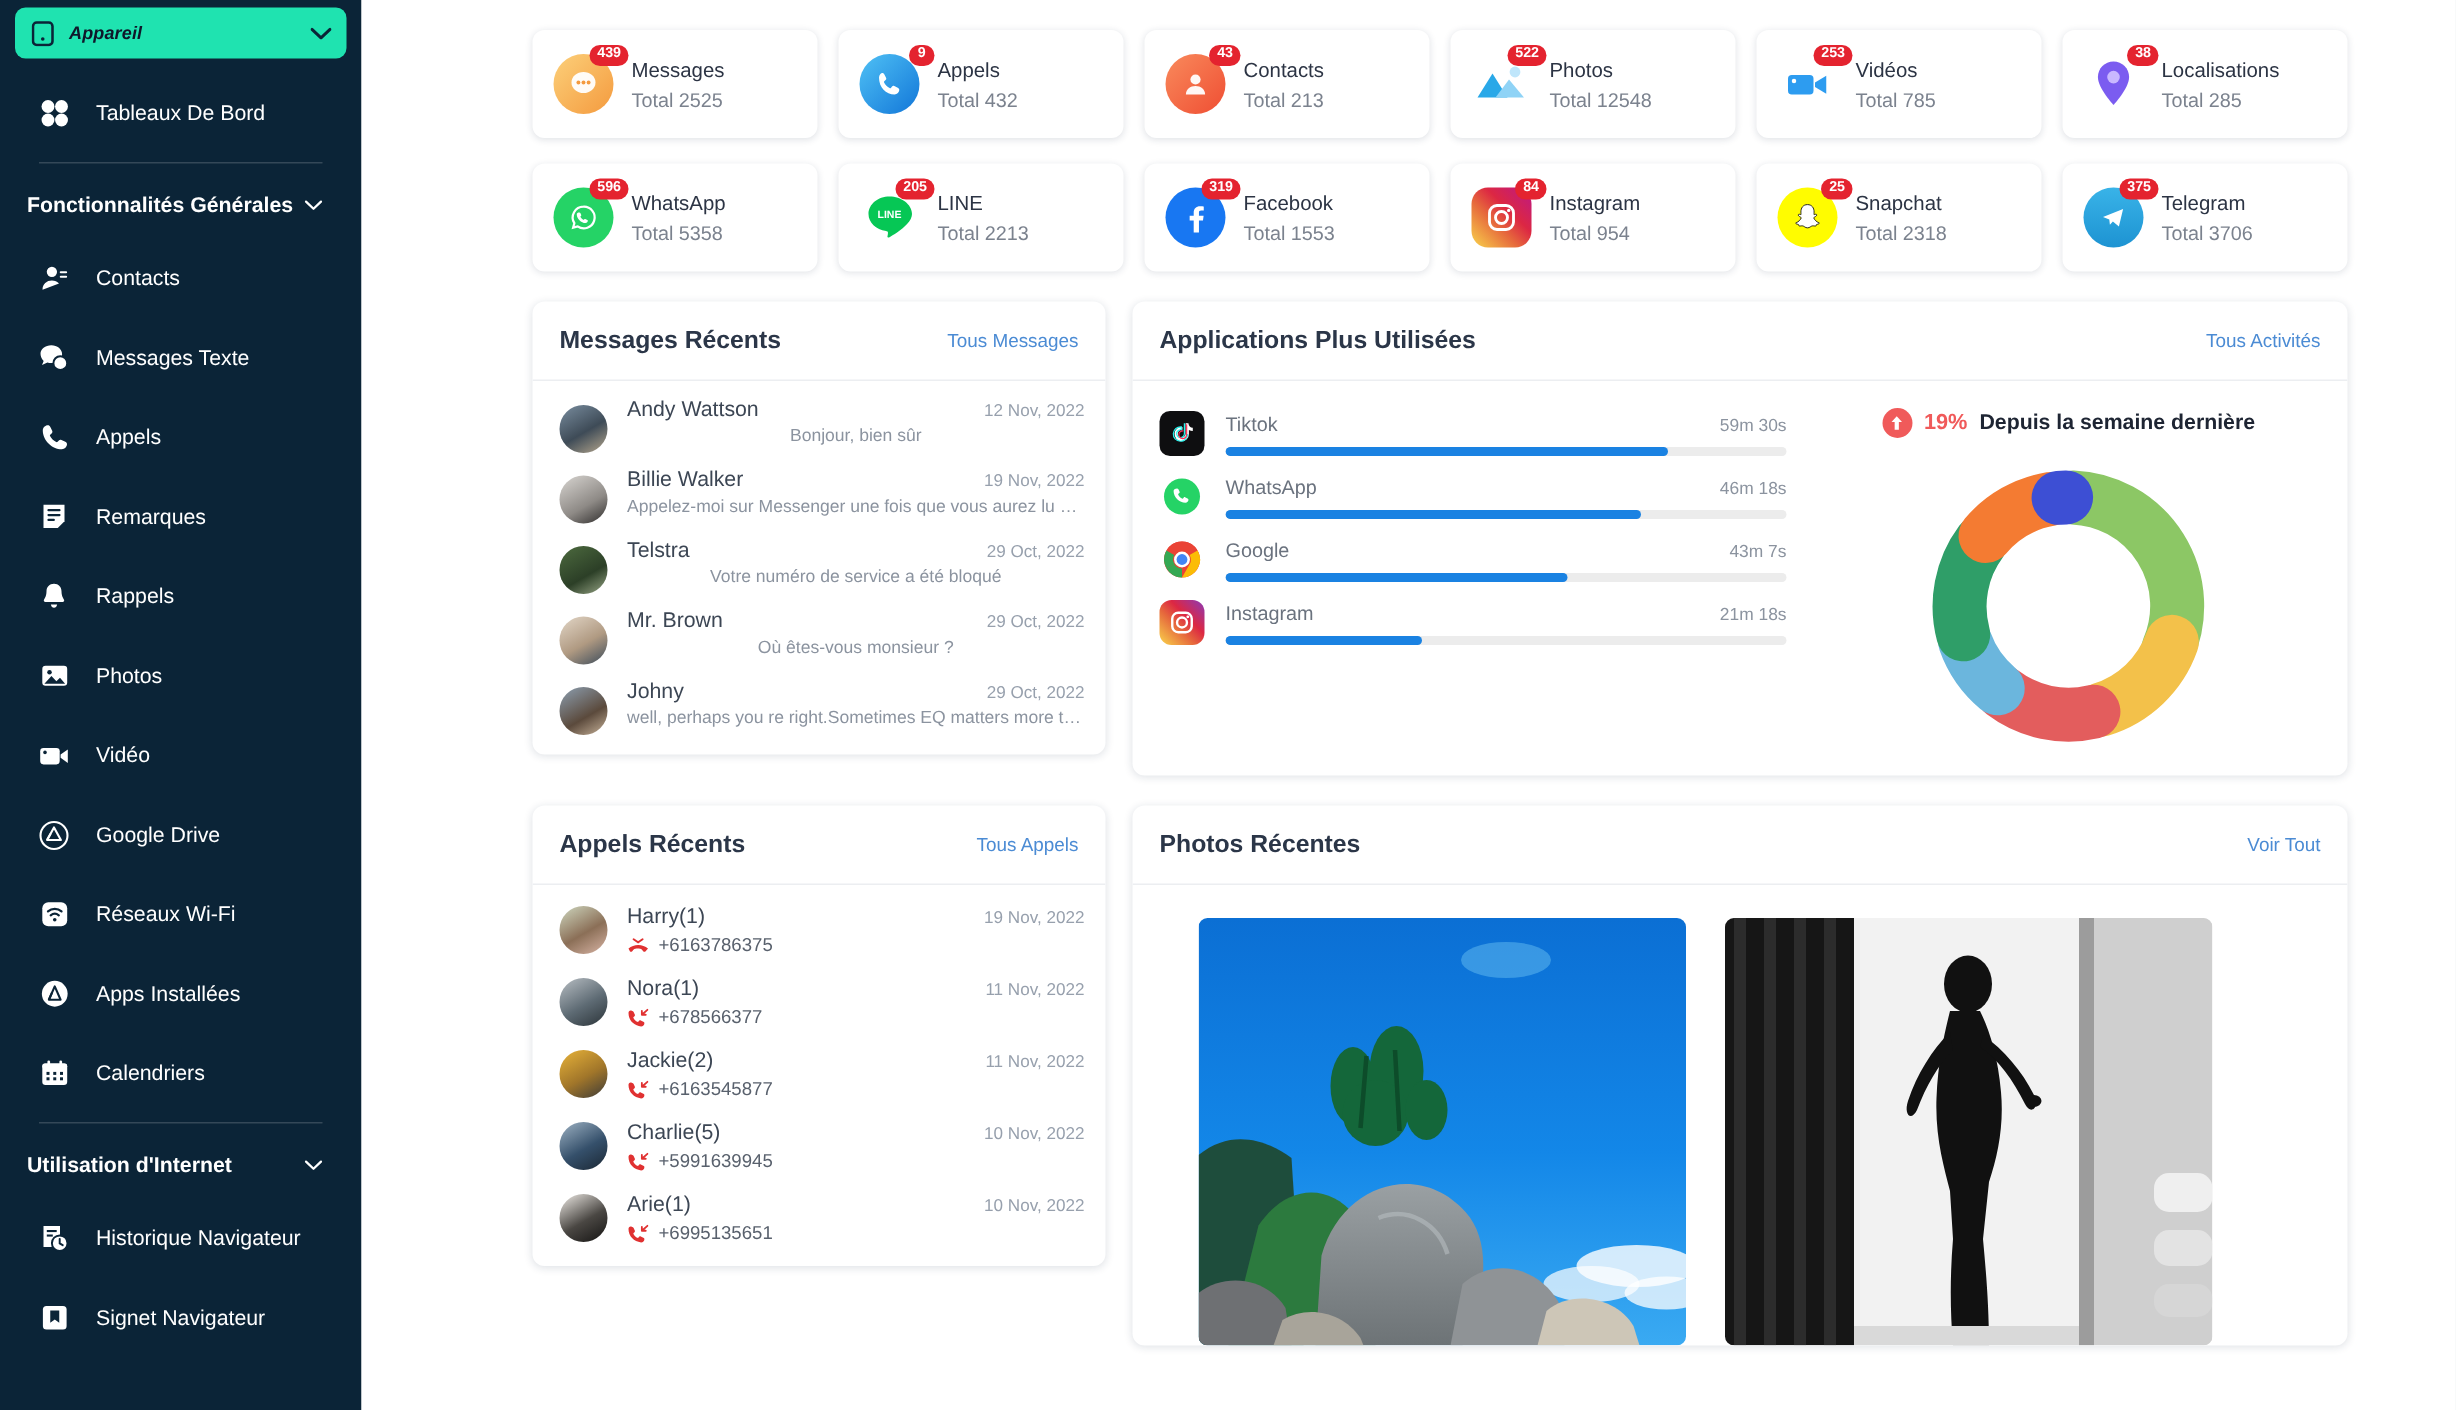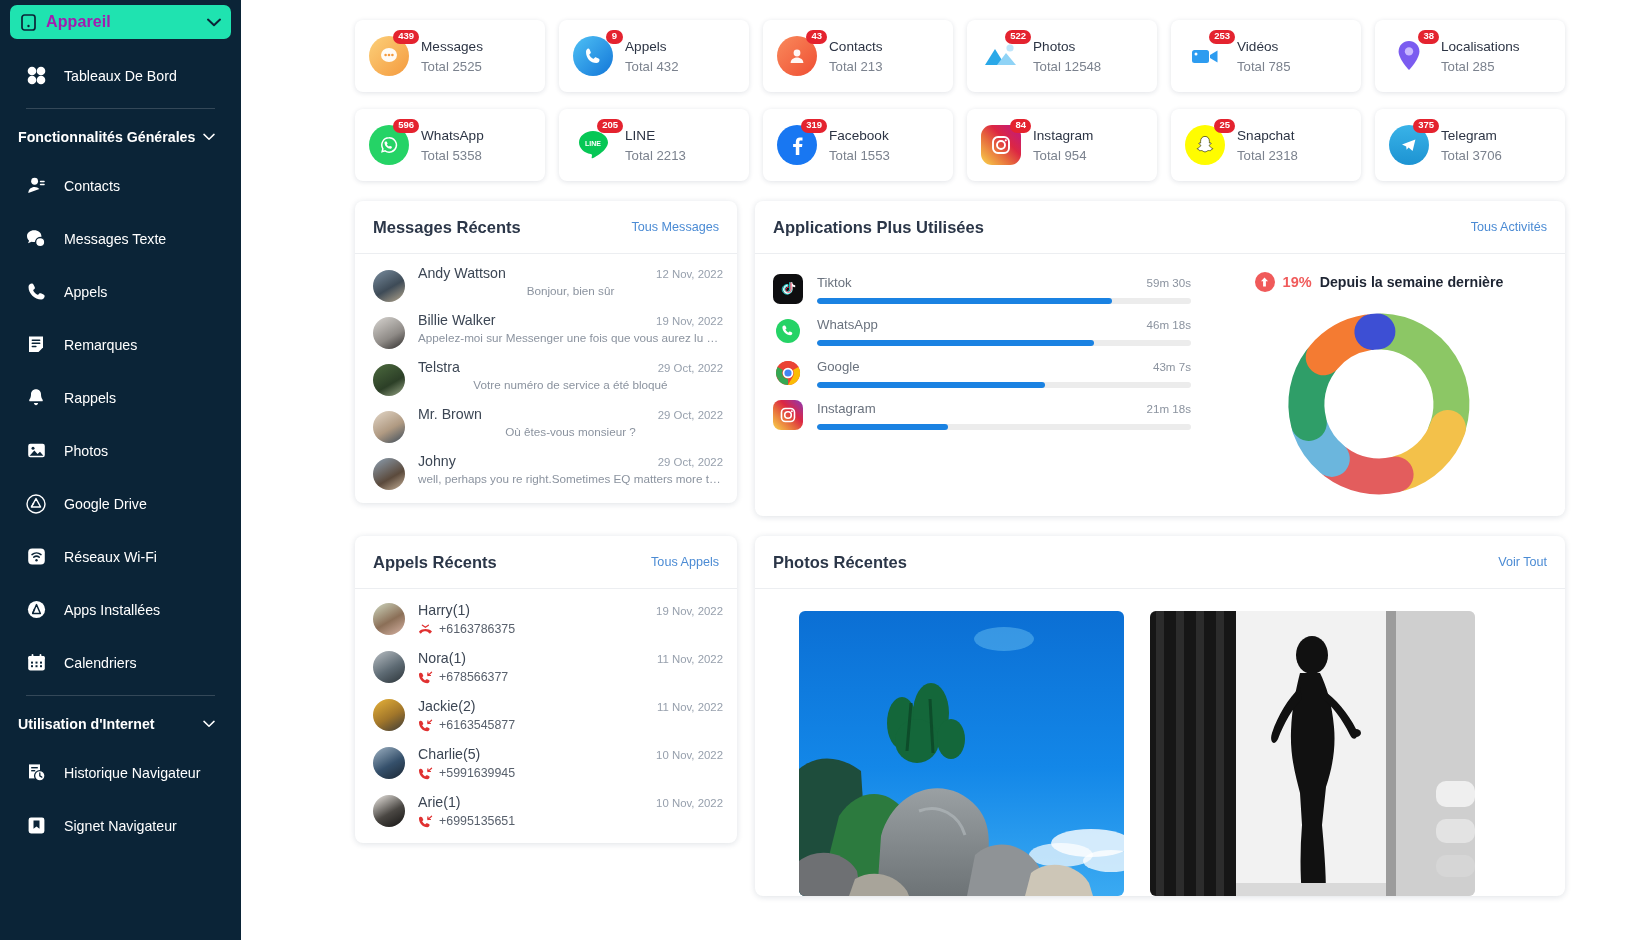--- a/index.html
+++ b/index.html
@@ -26,22 +26,22 @@
     display: flex; align-items: center;
     padding: 0 10px;
     gap: 9px;
     cursor: pointer;
   }
   .device-pill .dev-icon {
     width: 17px; height: 17px; flex: 0 0 17px;
     display: flex; align-items: center; justify-content: center;
   }
   .device-pill .dev-label {
-    font-size: 16px; font-weight: bold; color: #a21caf;
-    flex: 1; letter-spacing: .1px;
+    font-size: 12px; font-weight: bold; color: #0f172a;
+    flex: 1; letter-spacing: .1px; font-style: italic;
   }
   .device-pill .dev-chev { color: #0b2437; display:flex; }
 
   .nav-item {
     display: flex; align-items: center;
     height: 53px;
     padding-left: 26px;
     gap: 18px;
     cursor: pointer;
     color: #ffffff;
@@ -268,20 +268,30 @@
       <span class="ni-icon">
         <svg width="19" height="19" viewBox="0 0 19 19">
             <rect x="1.2" y="2.8" width="16.6" height="13.4" rx="2.2" fill="#fff"></rect>
             <circle cx="6" cy="7.2" r="1.5" fill="#0b2437"></circle>
             <path d="M2.6 14.8 L7.3 9.6 L10.6 13.1 L13 10.8 L16.4 14.8 Z" fill="#0b2437"></path>
           </svg>
       </span>
       <span class="ni-label">Photos</span>
     </div>
 
+    <div class="nav-item">
+      <span class="ni-icon">
+        <svg width="20" height="16" viewBox="0 0 20 16">
+            <rect x=".8" y="2.6" width="13" height="11" rx="2.2" fill="#fff"></rect>
+            <path d="M14.4 7 L19.2 3.6 v9 L14.4 9.2 Z" fill="#fff"></path>
+            <circle cx="4" cy="5.6" r="1.2" fill="#0b2437"></circle>
+          </svg>
+      </span>
+      <span class="ni-label">Vidéo</span>
+    </div>
 
     <div class="nav-item">
       <span class="ni-icon">
         <svg width="20" height="20" viewBox="0 0 20 20">
             <circle cx="10" cy="10" r="9" fill="none" stroke="#fff" stroke-width="1.4"></circle>
             <path d="M10 4.6 L14.6 13 H5.4 Z" fill="none" stroke="#fff" stroke-width="1.4" stroke-linejoin="round"></path>
             <path d="M7.7 8.8 L5.4 13" stroke="#fff" stroke-width="1.4"></path>
           </svg>
       </span>
       <span class="ni-label">Google Drive</span>

